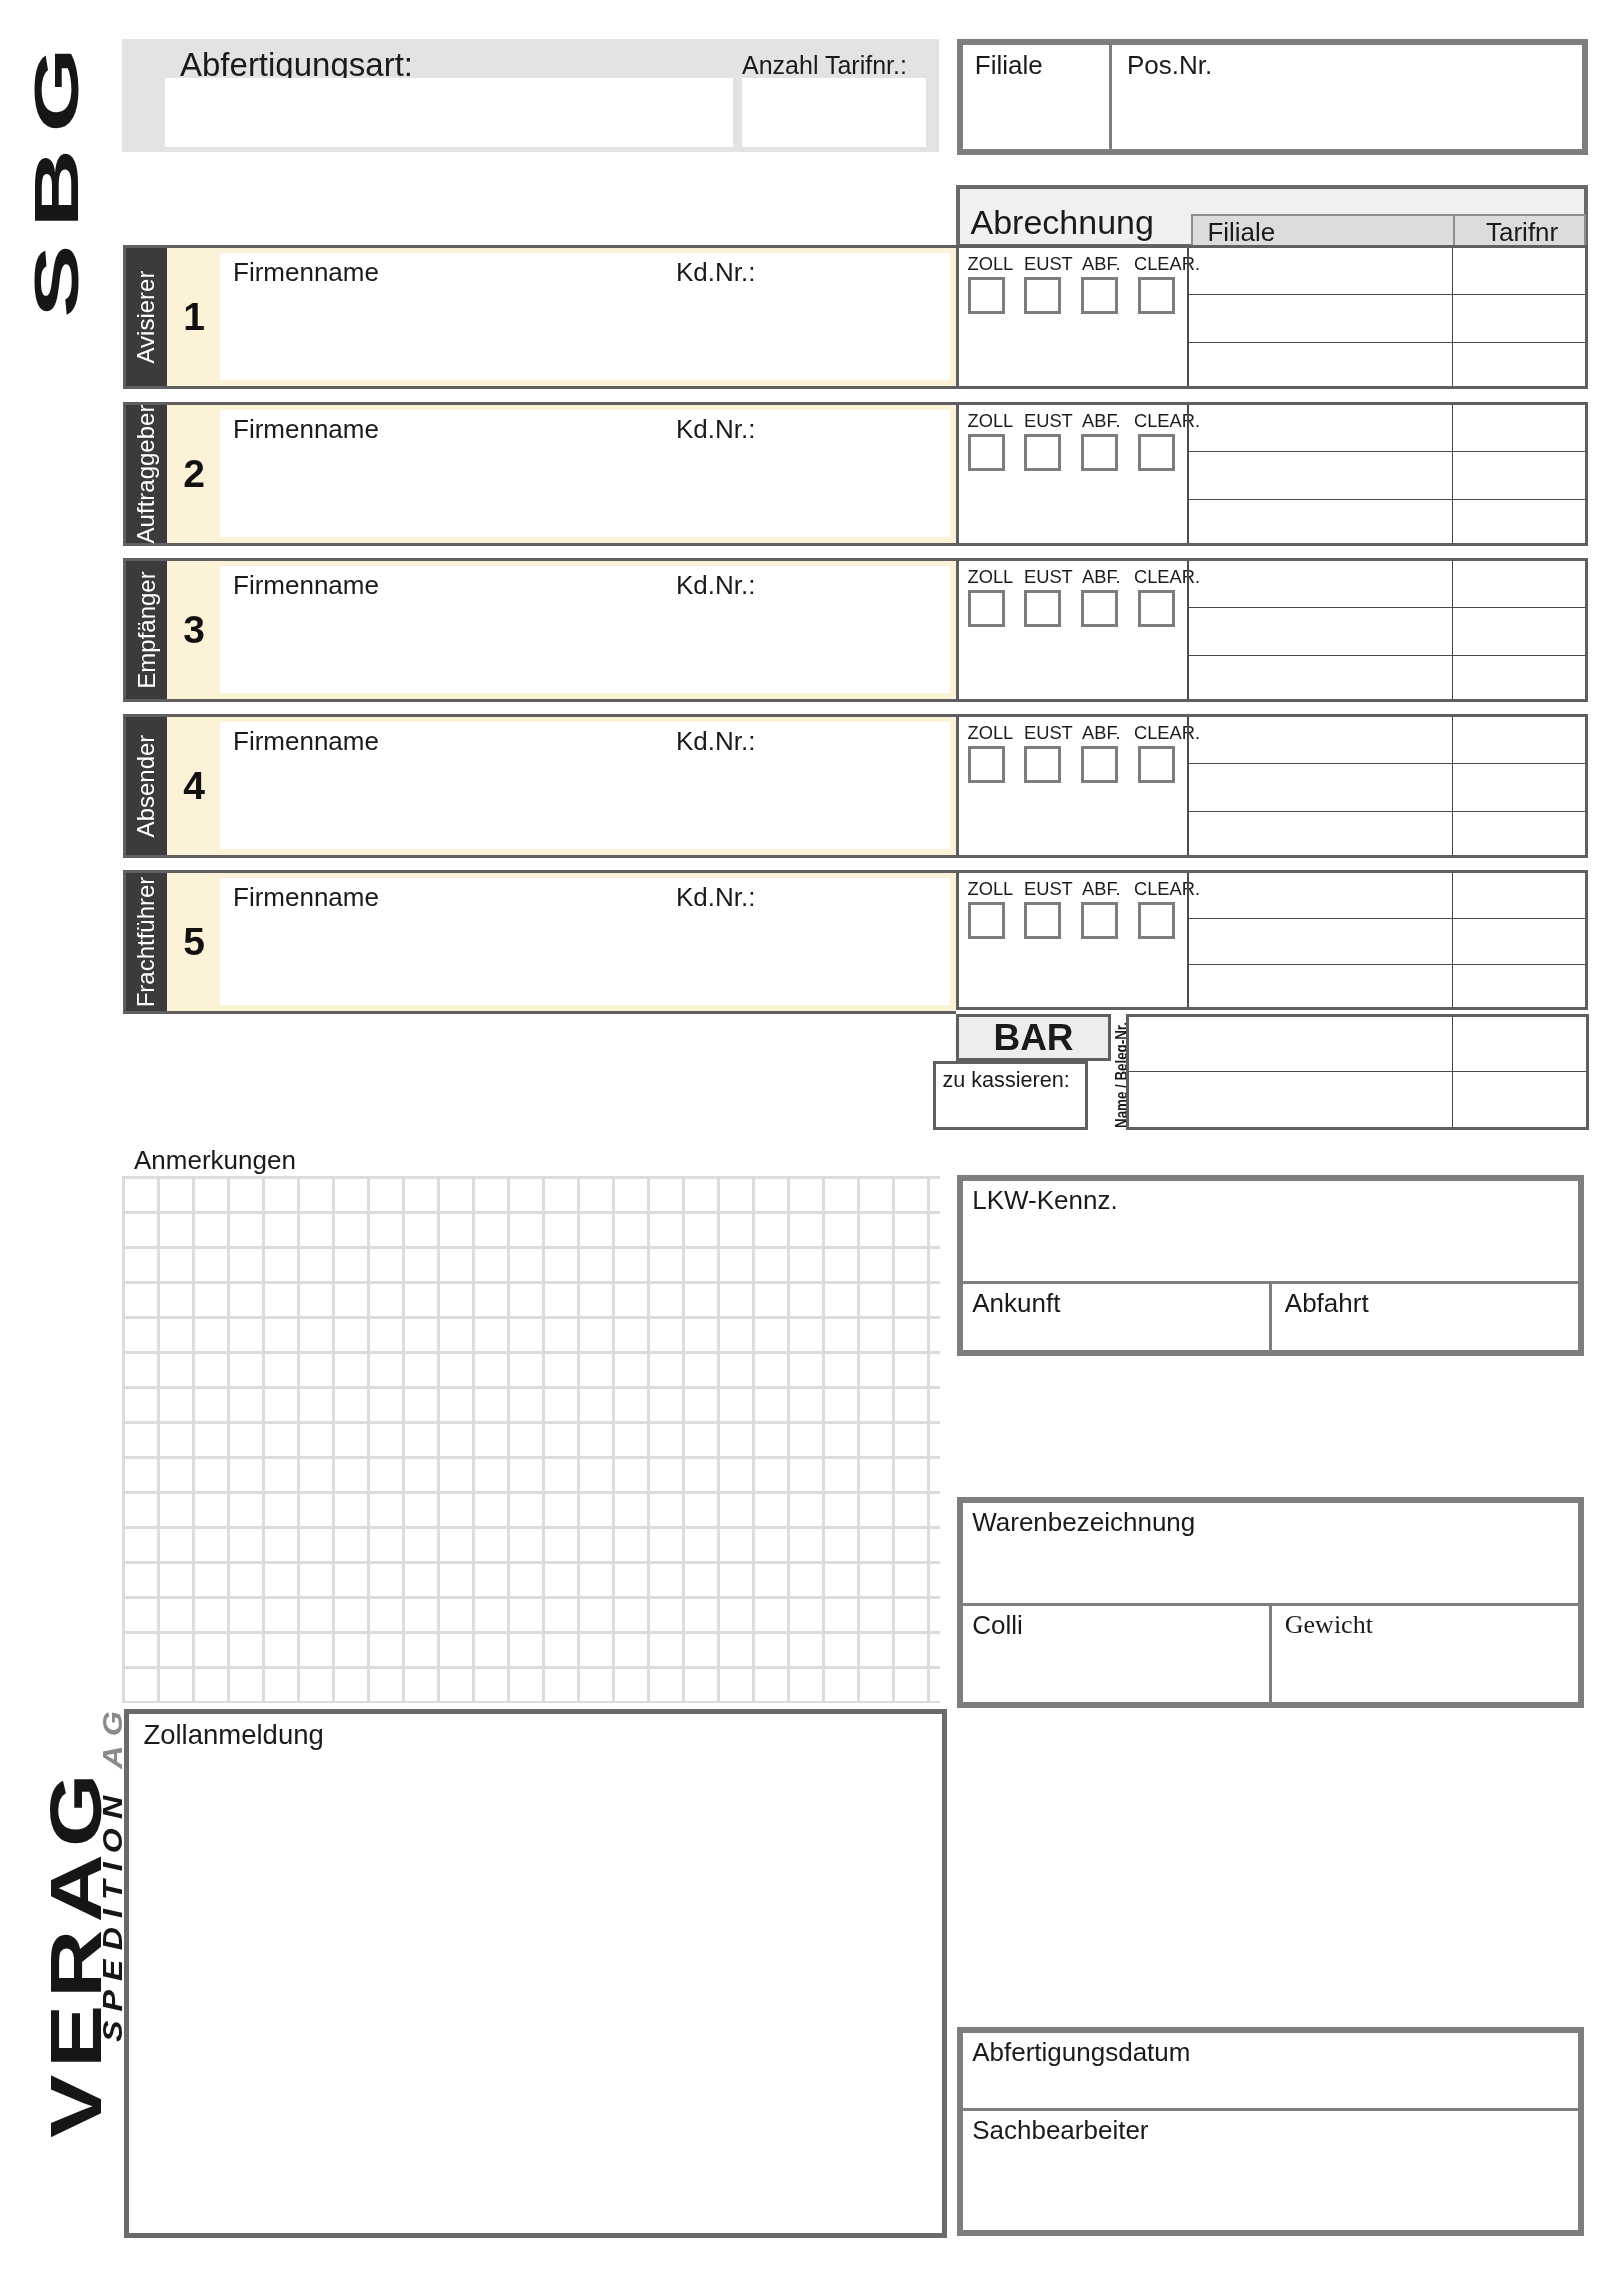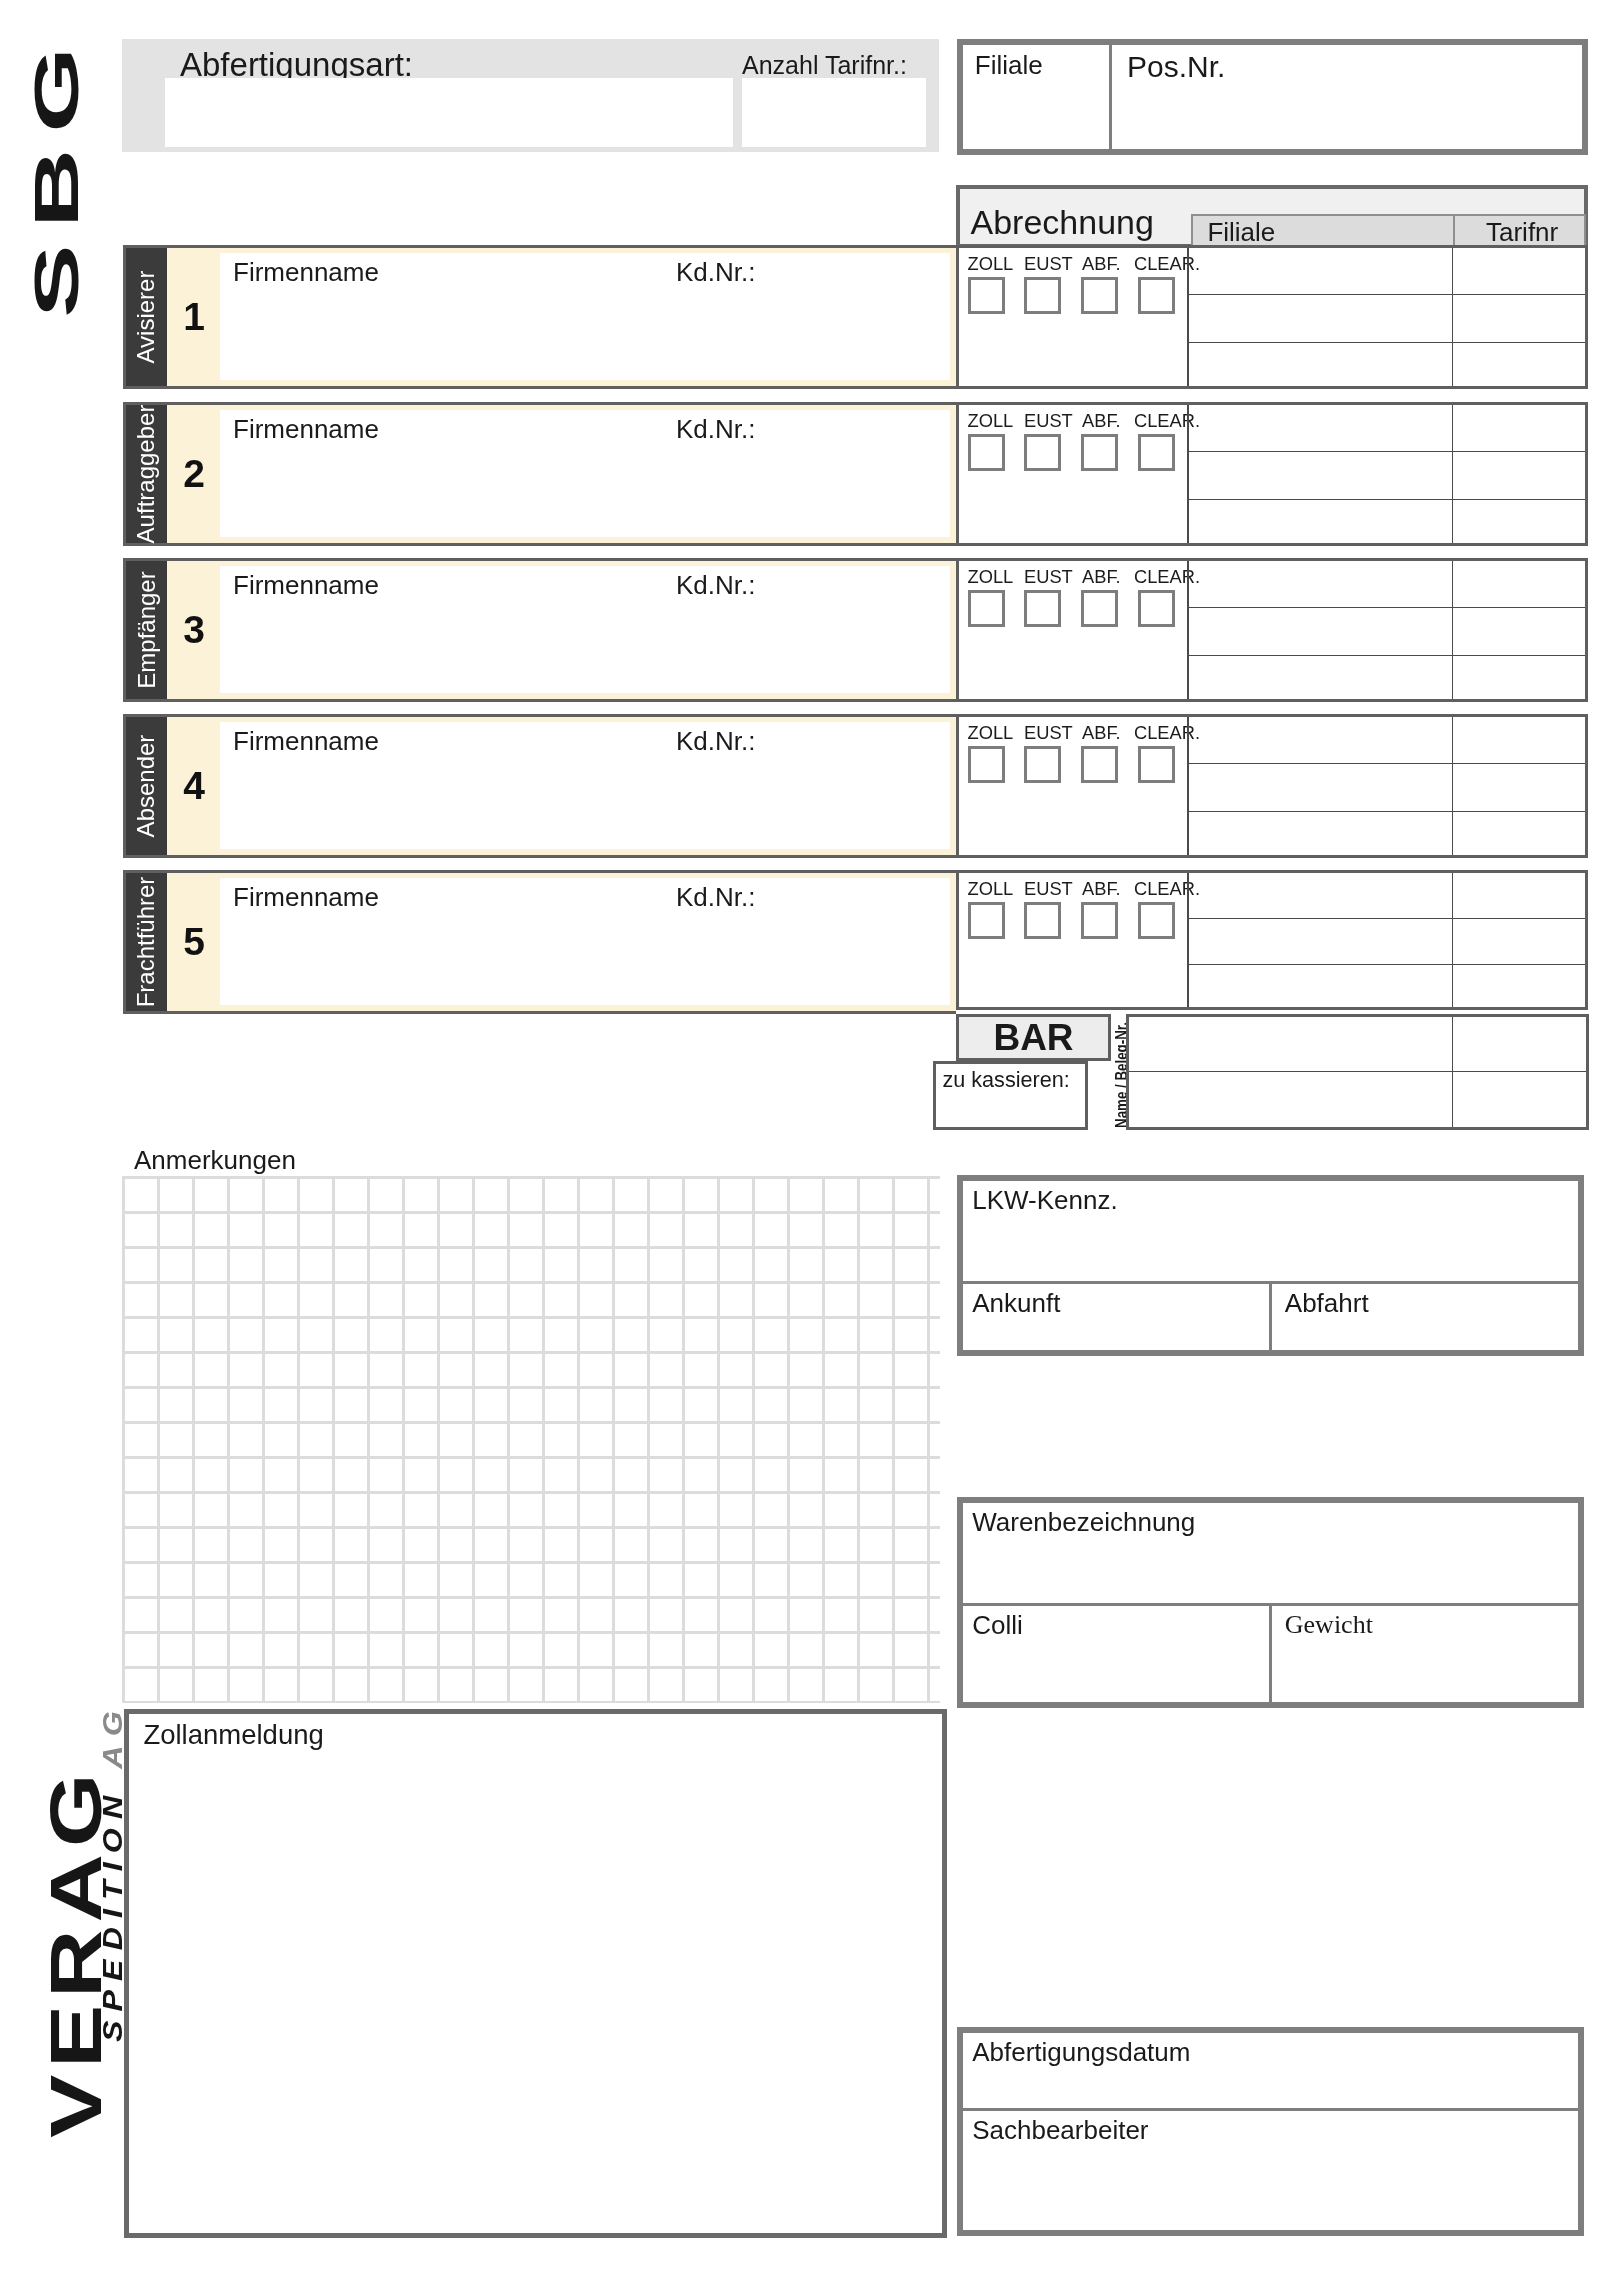--- a/index.html
+++ b/index.html
@@ -85,21 +85,21 @@
       <span class="lbl" style="left:9.2px;top:5.2px;font-size:25px;"></span>
     </div>
   </div>
 
   <div class="fbox" style="left:957px;top:39px;width:631px;height:116px;">
     <div class="vdiv" style="left:146px;"></div>
     <span class="lbl" style="left:11.8px;top:5.2px;font-size:26px;">Filiale</span>
     <div class="abs" style="left:0;top:33px;width:144px;bottom:0;">
       <span class="lbl" style="left:11.8px;top:0;font-size:25px;"></span>
     </div>
-    <span class="lbl" style="left:164px;top:5.2px;font-size:30px;">Pos.Nr.</span>
+    <span class="lbl" style="left:164px;top:5.2px;font-size:26px;">Pos.Nr.</span>
     <div class="abs" style="left:149px;top:33px;right:0;bottom:0;">
       <span class="lbl" style="left:14.4px;top:0;font-size:25px;"></span>
     </div>
   </div>
 
   <div class="abr-hdr">
     <span class="lbl" style="left:10.5px;top:14.4px;font-size:34px;">Abrechnung</span>
   </div>
   <div class="strip">
     <span class="lbl" style="left:14.4px;top:1.3px;font-size:26px;">Filiale</span>

